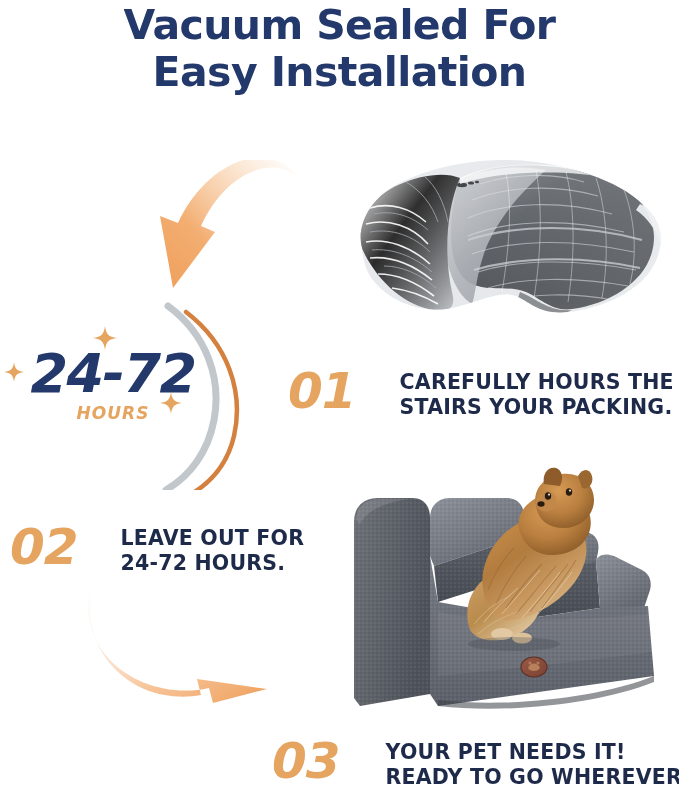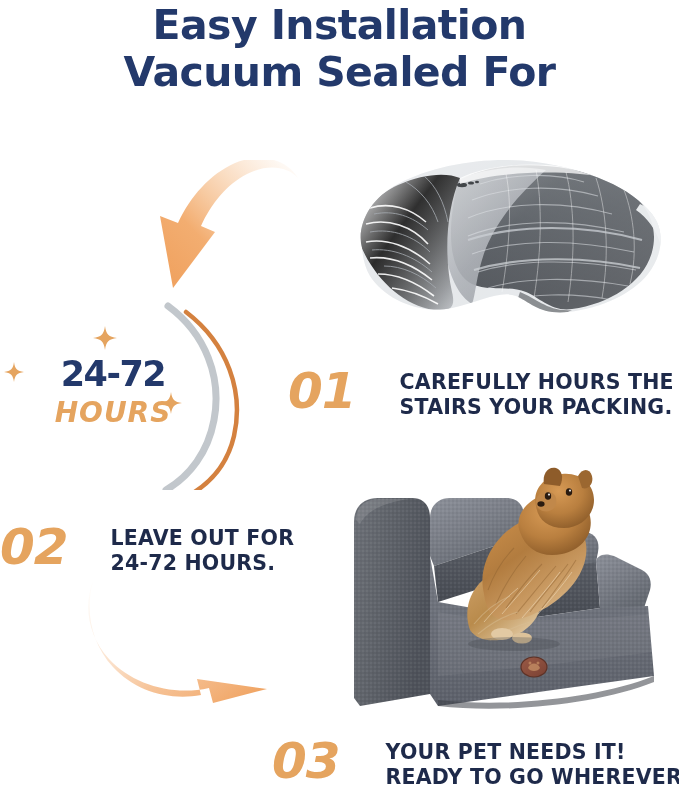--- a/index.html
+++ b/index.html
@@ -59,21 +59,21 @@
     letter-spacing: 0.2px;
     font-family: "DejaVu Sans", sans-serif;
     white-space: nowrap;
   }
   .step-text .tl { display: block; }
 
   #step-01 { left: 288px; top: 366px; }
   #step-01 .step-num { margin-right: 14px; }
   #step-01 .step-text { padding-top: 4px; }
 
-  #step-02 { left: 0; top: 522px; }
+  #step-02 { left: 10px; top: 522px; }
   #step-02 .step-num { margin-right: 13px; }
   #step-02 .step-text { padding-top: 4px; }
 
   #step-03 { left: 272px; top: 736px; }
   #step-03 .step-num { margin-right: 16px; }
   #step-03 .step-text { padding-top: 4px; }
 
   
   #hours-badge {
     position: absolute;
@@ -90,31 +90,32 @@
     position: absolute;
     left: 18px;
     top: 50px;
     width: 190px;
     text-align: center;
   }
   .badge-main {
     display: block;
     color: #23396b;
     font-weight: bold;
-    font-size: 35px;
+    font-style: italic;
+    font-size: 54px;
     line-height: 48px;
     letter-spacing: -1.5px;
     font-family: "DejaVu Sans", sans-serif;
   }
   .badge-sub {
     display: block;
     color: #e5a45f;
     font-weight: bold;
     font-style: italic;
-    font-size: 28px;
+    font-size: 17px;
     line-height: 30px;
     letter-spacing: 1px;
     font-family: "DejaVu Sans", sans-serif;
   }
   .sparkle { position: absolute; }
 
   
   #arrow-1 { position: absolute; left: 155px; top: 160px; }
   #arrow-2 { position: absolute; left: 85px; top: 575px; }
 
@@ -133,22 +134,22 @@
     width: 336px;
     height: 252px;
   }
 </style>
 </head>
 <body>
 
 <div id="infographic">
 
   <div class="headline">
+    <span class="hl-line">Vacuum Sealed For</span>
     <span class="hl-line">Easy Installation</span>
-    <span class="hl-line">Vacuum Sealed For</span>
   </div>
 
   <svg id="arrow-1" width="145" height="135" viewBox="0 0 145 135">
     <defs>
       <linearGradient id="agrad1" x1="1" y1="0.15" x2="0.12" y2="0.95">
         <stop offset="0%" stop-color="#f7c89c" stop-opacity="0.10"></stop>
         <stop offset="35%" stop-color="#f5bb86" stop-opacity="0.55"></stop>
         <stop offset="70%" stop-color="#f2a969" stop-opacity="0.95"></stop>
         <stop offset="100%" stop-color="#f0a361" stop-opacity="1"></stop>
       </linearGradient>

